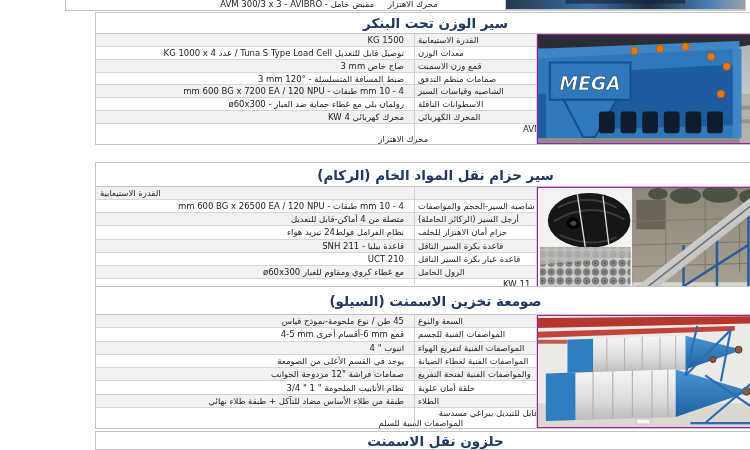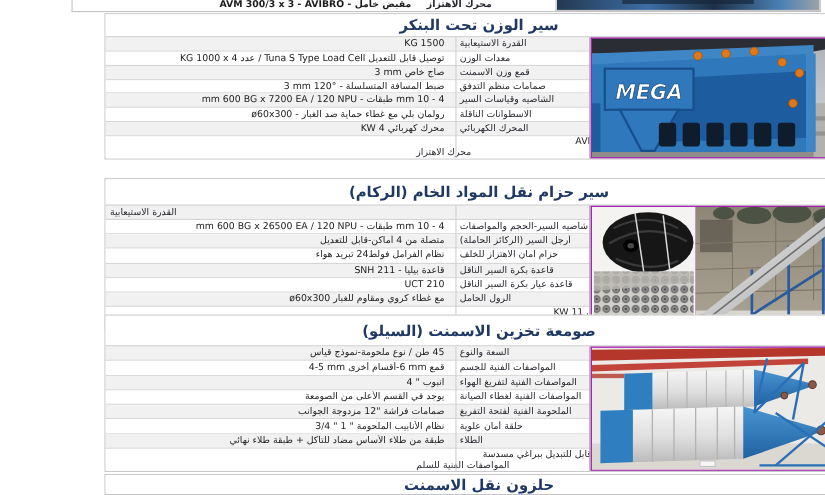--- a/index.html
+++ b/index.html
@@ -20,21 +20,21 @@
   .label-cell{width:122px;text-align:left;padding-left:4px;color:#26262e;}
   .vline{position:absolute;top:0;bottom:0;width:1px;background:#d0d0d0;}
   .vline.v1{left:318px;}
   .vline.v2{left:440px;}
   .img-cell{position:absolute;right:0;top:0;bottom:0;width:239px;background:#a21caf;
             border-left:1px solid #d0d0d0;padding:1px;box-sizing:border-box;}
   .img-cell svg{display:block;width:100%;height:100%;}
   
   .toprow{position:absolute;top:0;left:65px;width:679px;height:10px;border:1px solid #c4c4c4;border-top:none;
           background:#fff;display:flex;align-items:flex-start;overflow:hidden;}
-  .toprow .cell{line-height:9px;font-weight:bold;}
+  .toprow .cell{line-height:9px;}
   .topstrip{position:absolute;top:0;left:505px;width:241px;height:10px;border:1px solid #c4c4c4;border-top:none;
             box-sizing:border-box;overflow:hidden;}
   .topstrip svg{display:block;width:100%;height:100%;}
   
   #sec0{top:12px;}  #sec0 .sec-header{height:20px;} #sec0 .rowswrap{height:110px;}
   #sec1{top:162px;} #sec1 .sec-header{height:23px;} #sec1 .rowswrap{height:112px;}
   #sec2{top:286px;} #sec2 .sec-header{height:27px;} #sec2 .rowswrap{height:113px;}
   #sec3{top:431px;} #sec3 .sec-header{height:17px;border-bottom:none;}
 </style>
 </head>
@@ -256,21 +256,21 @@
         <div class="row">
           <div class="cell value-cell" dir="rtl">انبوب " 4</div>
           <div class="cell label-cell" dir="rtl">المواصفات الفنية لتفريغ الهواء</div>
         </div>
         <div class="row">
           <div class="cell value-cell" dir="rtl">يوجد في القسم الأعلى من الصومعة</div>
           <div class="cell label-cell" dir="rtl">المواصفات الفنية لغطاء الصيانة</div>
         </div>
         <div class="row">
           <div class="cell value-cell" dir="rtl">صمامات فراشة "12 مزدوجة الجوانب</div>
-          <div class="cell label-cell" dir="rtl">الملحومة الفنية لفتحة التفريغ</div>
+          <div class="cell label-cell" dir="rtl">والمواصفات الفنية لفتحة التفريغ</div>
         </div>
         <div class="row">
           <div class="cell value-cell" dir="rtl">نظام الأنابيب الملحومة " ‪3/4‬ " 1</div>
           <div class="cell label-cell" dir="rtl">حلقة أمان علوية</div>
         </div>
         <div class="row">
           <div class="cell value-cell" dir="rtl">طبقة من طلاء الأساس مضاد للتآكل + طبقة طلاء نهائي</div>
           <div class="cell label-cell" dir="rtl">الطلاء</div>
         </div>
         <div class="row">

